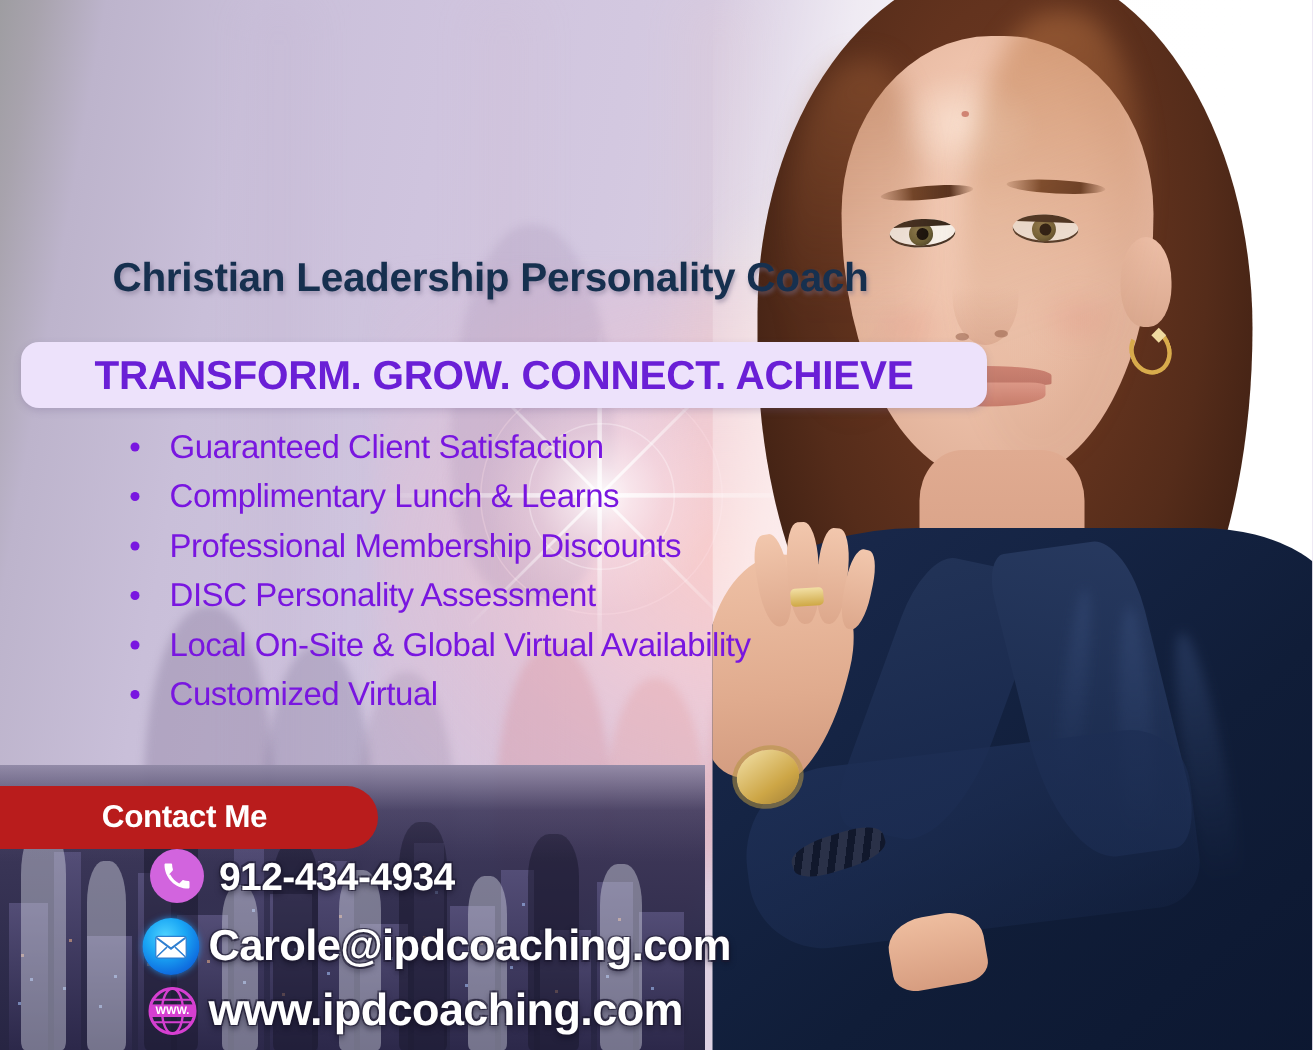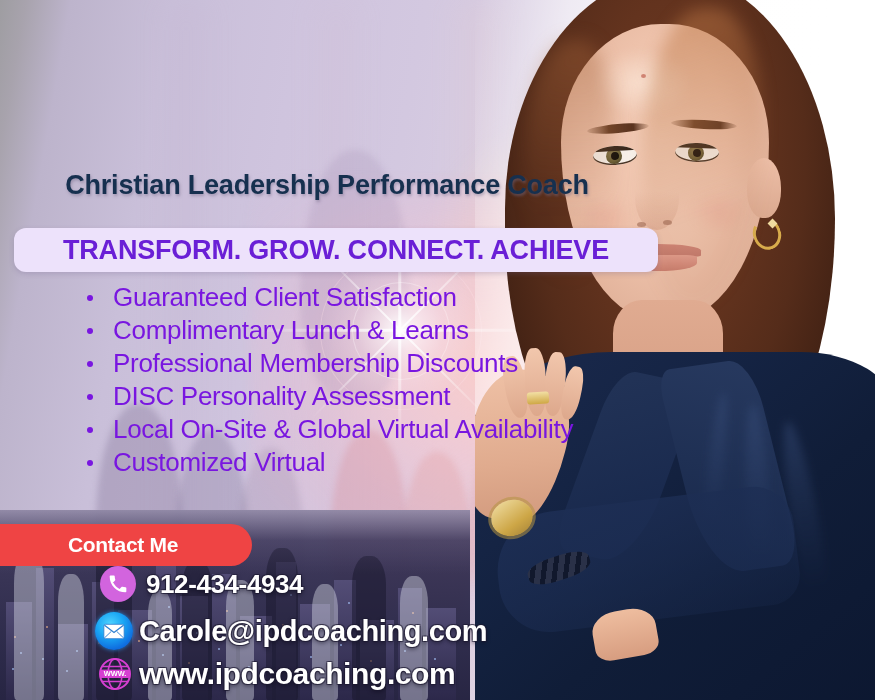--- a/index.html
+++ b/index.html
@@ -498,39 +498,39 @@
     margin: 0;
     padding: 0;
     list-style: none;
   }
   .bullets li {
     position: relative;
     height: 33px;
     line-height: 33px;
     padding-left: 31px;
     color: #7916e0;
-    font-size: 26px;
+    font-size: 22px;
     font-weight: 500;
     letter-spacing: -0.3px;
     white-space: nowrap;
   }
   .bullets li::before {
     content: "";
     position: absolute;
     left: 5px; top: 14px;
     width: 6px; height: 6px;
     border-radius: 50%;
     background: #7916e0;
   }
 
   .contact-btn {
     position: absolute;
     left: 0; top: 524px;
     width: 252px; height: 42px;
-    background: #ef4444;
+    background: #b91c1c;
     border-radius: 0 21px 21px 0;
     display: flex;
     align-items: center;
     justify-content: center;
     padding-right: 6px;
     box-sizing: border-box;
   }
   .contact-btn-label {
     color: #ffffff;
     font-size: 21px;
@@ -749,21 +749,21 @@
     <div class="finger f2"></div>
     <div class="finger f3"></div>
     <div class="finger f4"></div>
     <div class="ring"></div>
     <div class="watch"></div>
     <div class="bracelet"></div>
     <div class="hand-tuck"></div>
   </div>
 
 
-  <div class="subtitle">Christian Leadership Performance Coach</div>
+  <div class="subtitle">Christian Leadership Personality Coach</div>
 
   <div class="tagline-banner">
     <span class="tagline-text">TRANSFORM. GROW. CONNECT. ACHIEVE</span>
   </div>
 
   <ul class="bullets">
     <li><span>Guaranteed Client Satisfaction</span></li>
     <li><span>Complimentary Lunch &amp; Learns</span></li>
     <li><span>Professional Membership Discounts</span></li>
     <li><span>DISC Personality Assessment</span></li>

